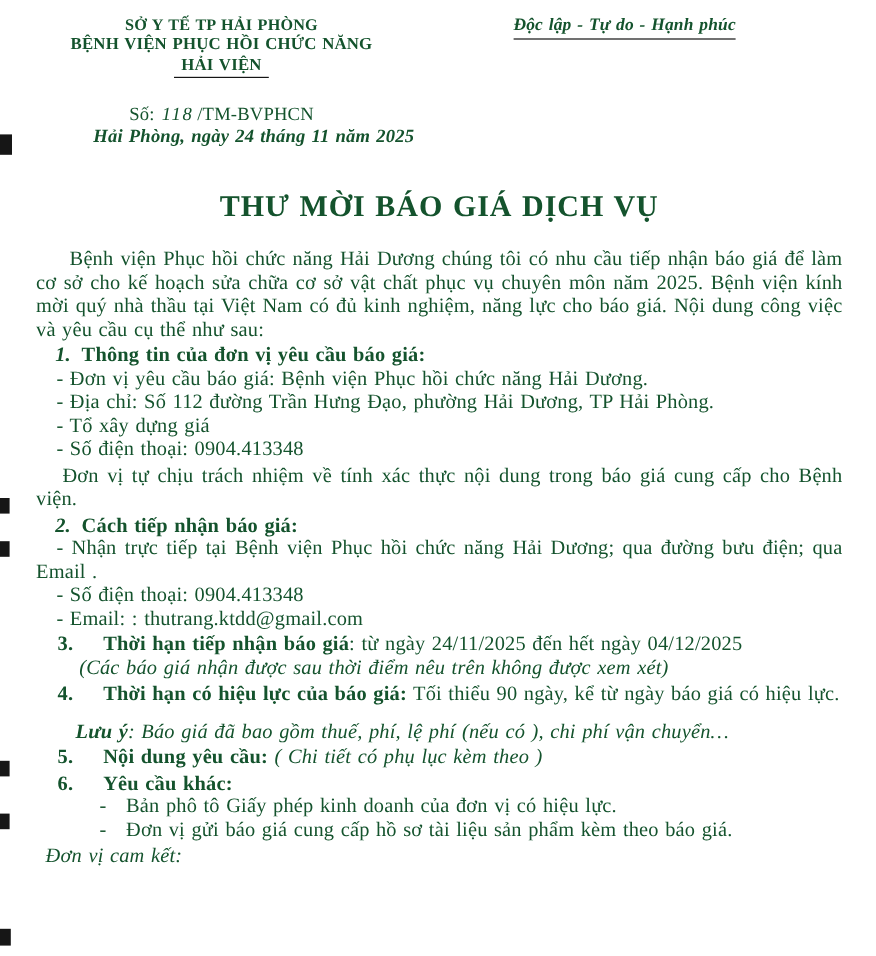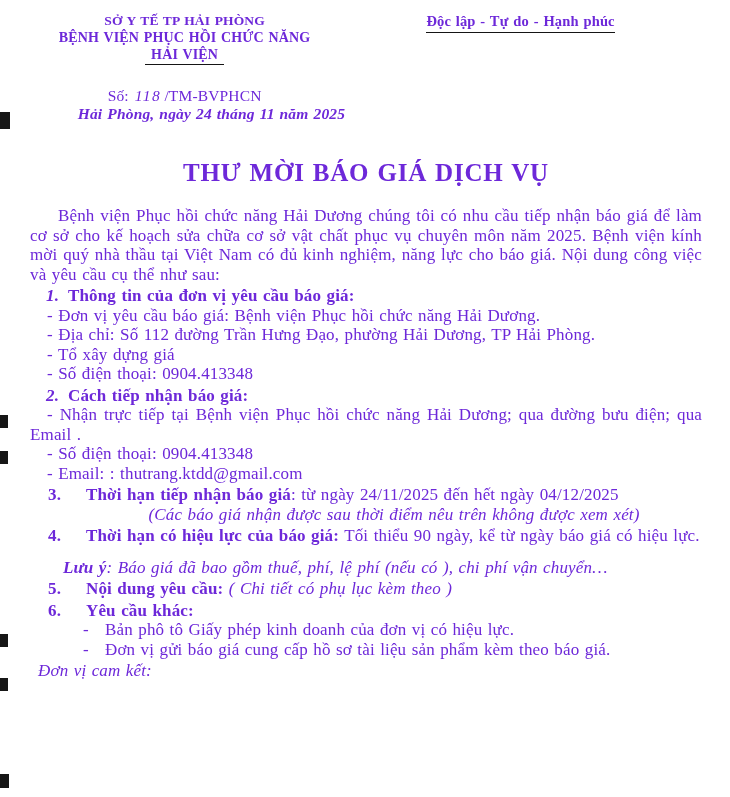--- a/index.html
+++ b/index.html
@@ -2,55 +2,55 @@
 <html><head>
 <meta charset="utf-8">
 <style>
   html, body { margin:0; padding:0; background:#ffffff; }
   .page {
     position:relative;
     width:730px; height:797px;
     box-sizing:border-box;
     padding:12px 28px 0 30px;
     font-family:"Liberation Serif","DejaVu Serif",serif;
-    color:#6d28d9;
+    color:#14532d;
     overflow:hidden;
     background:#ffffff;
     letter-spacing:0.15px;
     word-spacing:1px;
   }
   .header { display:flex; }
   .header-left { width:46%; text-align:center; }
   .header-right { width:54%; text-align:center; }
   .hl1 { font-size:13.5px; font-weight:bold; line-height:17px; }
   .hl2 { font-size:14px;  font-weight:bold; line-height:17px; }
   .hl3 { font-size:14px;  font-weight:bold; line-height:17px; }
   .hl3 span { display:inline-block; border-bottom:1.6px solid #151515; padding:0 6px 1px 6px; }
   .hr1 { font-size:14px; font-weight:bold; line-height:18px; }
-  .hr2 { font-size:14.5px; font-weight:bold; line-height:19px; }
+  .hr2 { font-size:14.5px; font-weight:bold; line-height:19px;font-style:italic; }
   .hr2 span { display:inline-block; border-bottom:1.6px solid #151515; padding-bottom:1px; }
   .meta-row { display:flex; margin-top:22px;flex-direction:column; }
   .so-line  { width:46%; text-align:center; font-size:15.5px; }
   .hand-number { font-style:italic; letter-spacing:1.5px; margin:0 3px 0 6px; }
   .date-line { width:54%; text-align:center; font-size:15.5px; font-weight:bold; font-style:italic; }
   .doc-title { text-align:center; margin-top:36px; font-size:25px; font-weight:bold; letter-spacing:0.8px; }
   .salutation { text-align:center; margin-top:17px; font-size:16px; }
   .body-text { margin-top:19px; font-size:17px; line-height:19.5px; }
   .intro { text-align:justify; text-indent:28px; }
   .sec-head { font-weight:bold; margin-left:16px; margin-top:2px; }
   .sec-head .num-it { font-style:italic; display:inline-block; width:22px; }
   .dash-item { text-indent:17px; }
   .dash-item.just { text-align:justify; }
   .note1 { text-align:justify; text-indent:22px; margin-top:3px; }
   .numbered { padding-left:56px; text-indent:-38px; text-align:justify; margin-top:2px; }
   .numbered .num-b { font-weight:bold; display:inline-block; width:38px; text-indent:0; }
   .bold { font-weight:bold; }
   .ital { font-style:italic; }
   .bold-ital { font-weight:bold; font-style:italic; }
-  .note3 { margin-left:56px; font-style:italic;text-align:center; }
+  .note3 { margin-left:36px; font-style:italic; }
   .luu-y { margin-left:33px; margin-top:12px; }
   .sub-item { padding-left:75px; text-indent:-22px; }
   .sub-item .dash { display:inline-block; width:22px; text-indent:0; }
   .closing { font-style:italic; margin-left:8px; margin-top:2px; }
   .scan-mark { position:absolute; left:0; background:#161616; }
 </style>
 </head>
 <body>
 
 <div class="page">
@@ -87,20 +87,21 @@
 
     <div class="intro">Bệnh viện Phục hồi chức năng Hải Dương chúng tôi có nhu cầu tiếp nhận báo giá để làm cơ sở cho kế hoạch sửa chữa cơ sở vật chất phục vụ chuyên môn năm 2025. Bệnh viện kính mời quý nhà thầu tại Việt Nam có đủ kinh nghiệm, năng lực cho báo giá. Nội dung công việc và yêu cầu cụ thể như sau:</div>
 
     <div class="sec-head">
       <span class="num-it">1.</span><span>Thông tin của đơn vị yêu cầu báo giá:</span>
     </div>
     <div class="dash-item">- Đơn vị yêu cầu báo giá: Bệnh viện Phục hồi chức năng Hải Dương.</div>
     <div class="dash-item">- Địa chỉ: Số 112 đường Trần Hưng Đạo, phường Hải Dương, TP Hải Phòng.</div>
     <div class="dash-item">- Tổ xây dựng giá</div>
     <div class="dash-item">- Số điện thoại: 0904.413348</div>
+    <div class="note1">Đơn vị tự chịu trách nhiệm về tính xác thực nội dung trong báo giá cung cấp cho Bệnh viện.</div>
 
     <div class="sec-head">
       <span class="num-it">2.</span><span>Cách tiếp nhận báo giá:</span>
     </div>
     <div class="dash-item just">- Nhận trực tiếp tại Bệnh viện Phục hồi chức năng Hải Dương; qua đường bưu điện; qua Email .</div>
     <div class="dash-item">- Số điện thoại: 0904.413348</div>
     <div class="dash-item">- Email: : thutrang.ktdd@gmail.com</div>
 
     <div class="numbered">
       <span class="num-b">3.</span><span class="bold">Thời hạn tiếp nhận báo giá</span><span>: từ ngày 24/11/2025 đến hết ngày 04/12/2025</span>

